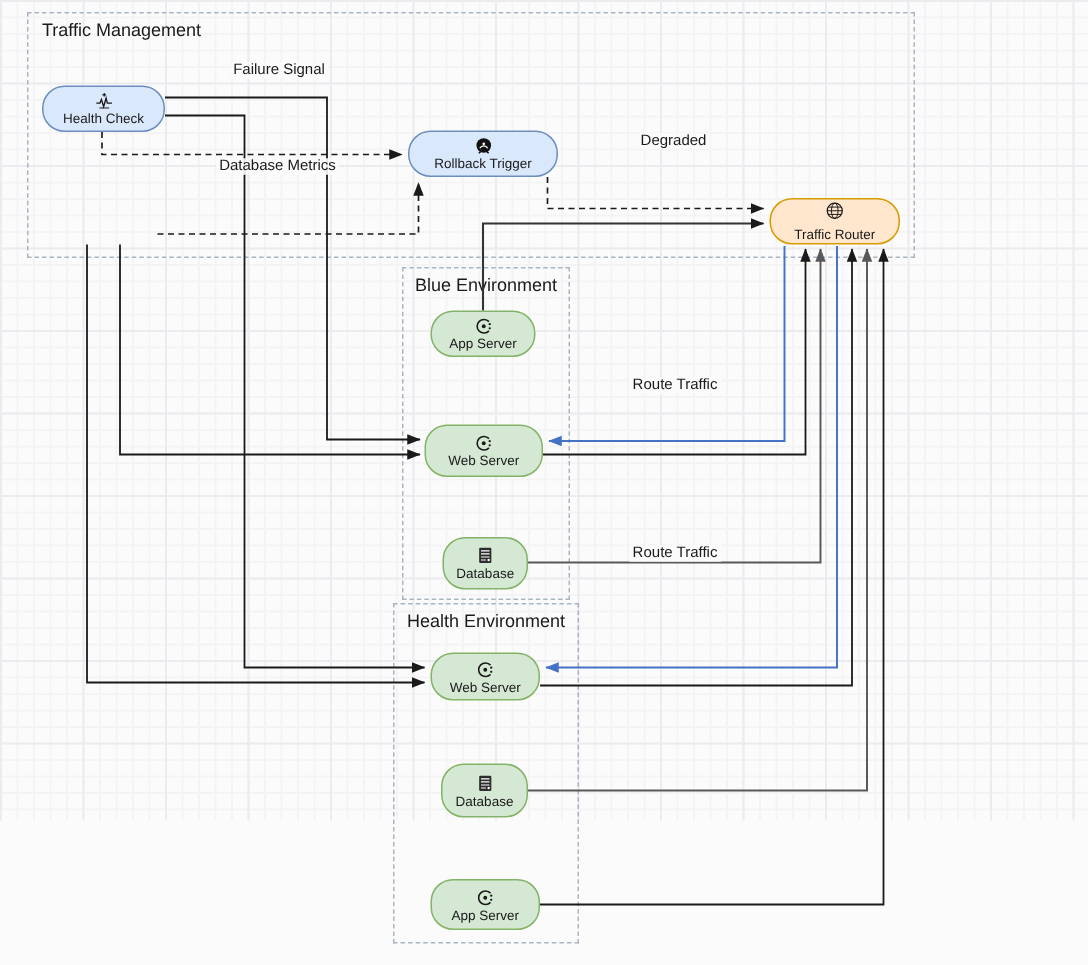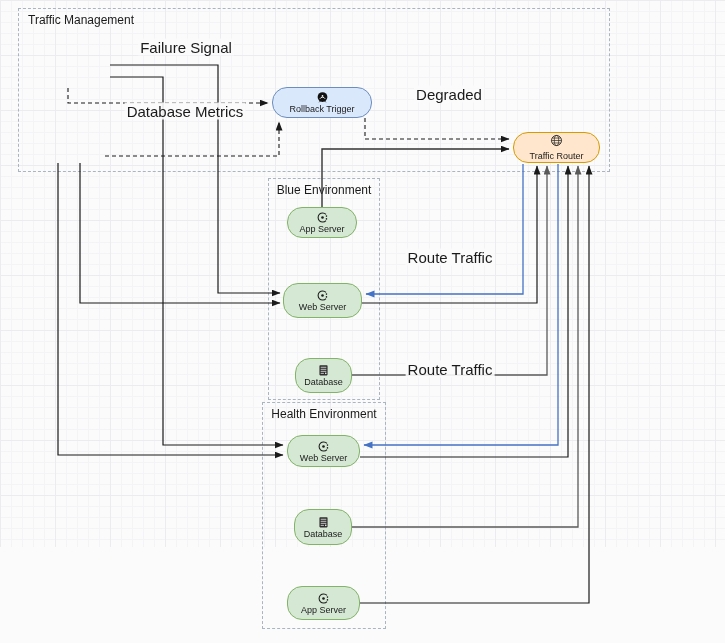--- a/index.html
+++ b/index.html
@@ -34,21 +34,21 @@
   .node .icon{width:13px;height:13px;flex:0 0 auto;}
   .node .nlabel{
     font-size:9px;line-height:11px;color:#1a1a1a;white-space:nowrap;margin-top:0px;
   }
   .node.blue{background:#dae8fc;border-color:#6c8ebf;}
   .node.green{background:#d5e8d4;border-color:#82b366;}
   .node.orange{background:#ffe6cc;border-color:#d79b00;justify-content:space-between;}
   .edges{position:absolute;left:0;top:0;width:725px;height:643px;}
   .edge-label{
     position:absolute;transform:translate(-50%,-50%);
-    font-size:15px;color:#1a1a1a;white-space:nowrap;
+    font-size:10px;color:#1a1a1a;white-space:nowrap;
     background:rgba(251,251,252,0.9);padding:0 2px;
   }
   .defs-hidden{position:absolute;width:0;height:0;overflow:hidden;}
 </style>
 </head>
 <body>
 
 <svg class="defs-hidden" xmlns="http://www.w3.org/2000/svg" aria-hidden="true">
   <defs>
     <g id="ic-health">
@@ -134,20 +134,26 @@
     <path d="M105,156 H279 V122" fill="none" stroke="#1a1a1a" stroke-width="1.1" stroke-dasharray="4,3" marker-end="url(#mBlack)"></path>
     <path d="M365,118 V139 H509" fill="none" stroke="#1a1a1a" stroke-width="1.1" stroke-dasharray="4,3" marker-end="url(#mBlack)"></path>
   </svg>
 
   <div class="edge-label" style="left:186px;top:47px">Failure Signal</div>
   <div class="edge-label" style="left:185px;top:111px">Database Metrics</div>
   <div class="edge-label" style="left:449px;top:94px">Degraded</div>
   <div class="edge-label" style="left:450px;top:257px">Route Traffic</div>
   <div class="edge-label" style="left:450px;top:369px">Route Traffic</div>
 
+  <div class="node blue" style="left:28px;top:57px;width:82px;height:31px">
+    <svg class="icon" viewBox="0 0 16 16">
+        <use href="#ic-health"></use>
+      </svg>
+    <span class="nlabel">Health Check</span>
+  </div>
 
 
   <div class="node blue" style="left:272px;top:87px;width:100px;height:31px">
     <svg class="icon" viewBox="0 0 16 16">
         <use href="#ic-alarm"></use>
       </svg>
     <span class="nlabel">Rollback Trigger</span>
   </div>
 
   <div class="node orange" style="left:513px;top:132px;width:87px;height:31px">

